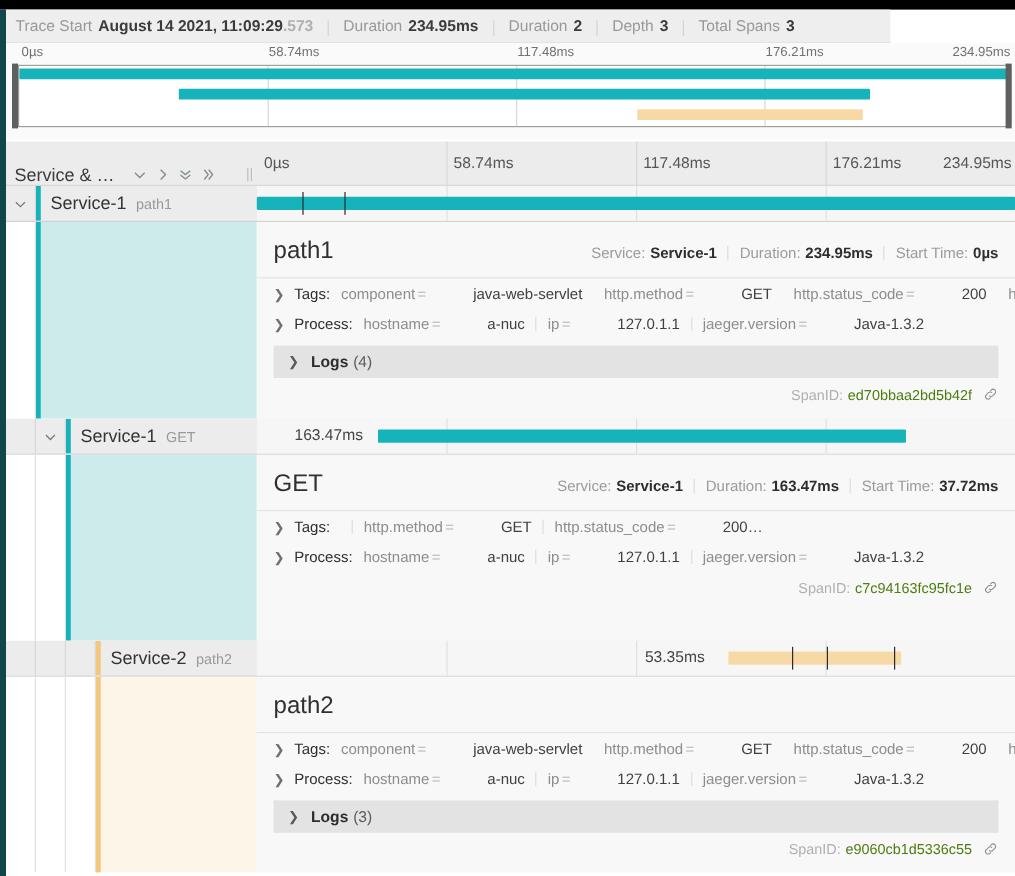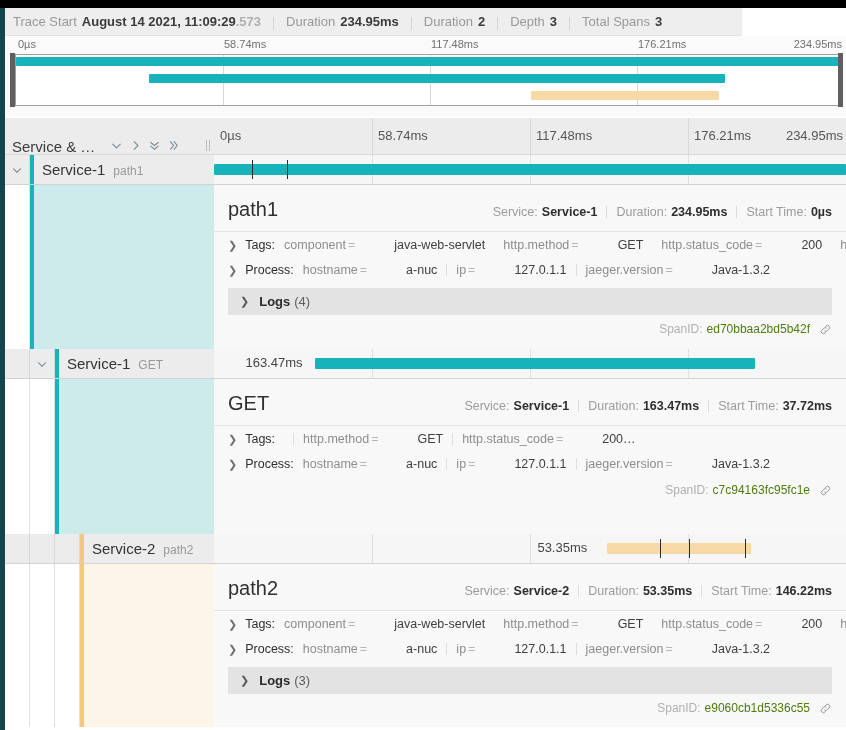--- a/index.html
+++ b/index.html
@@ -302,21 +302,21 @@
     background: #e3e3e3;
     display: flex; align-items: center;
     padding-left: 12px;
     font-size: 13px;
     cursor: pointer;
   }
   .logs-row .lchev { color: #585858; margin-right: 10px; font-size: 11px; }
   .logs-row b { color: #2c2c2c; font-weight: bold; }
   .logs-row span.count { color: #5d5d5d; margin-left: 4px; }
   .spanid-row {
-    display: flex; align-items: flex-end; justify-content: flex-end;
+    display: flex; align-items: flex-start; justify-content: flex-end;
     padding: 7px 14px 8px 0;
     font-size: 12px;
   }
   .spanid-label { color: #b0b0b0; margin-right: 4px; }
   .spanid-val { color: #4d7c0f; }
   .link-icon {
     margin-left: 9px;
     color: #8e8e8e;
     display: inline-flex; cursor: pointer;
   }
@@ -594,27 +594,20 @@
         <div class="detail-gutters">
           <div class="dg"></div>
           <div class="dg"></div>
           <div class="dg"></div>
         </div>
         <div class="detail-tintband" style="left: 79px; width: 130px; background: rgb(253, 245, 231);"></div>
         <div class="detail-accent" style="left: 75px; background: rgb(243, 199, 126);"></div>
         <div class="detail-body">
           <div class="detail-head">
             <div class="op-title">path2</div>
-            <div class="meta">
-              <span>Service:<b>Service-2</b></span>
-              <span class="meta-sep"></span>
-              <span>Duration:<b>53.35ms</b></span>
-              <span class="meta-sep"></span>
-              <span>Start Time:<b>146.22ms</b></span>
-            </div>
           </div>
           <div class="kv-row">
             <span class="kv-chev">❯</span>
             <span class="kv-title">Tags:</span>
             <span class="kv-pair"><span class="k">component</span><span class="eq">=</span><span class="v">java-web-servlet</span></span>
             <span class="kv-div"></span>
             <span class="kv-pair"><span class="k">http.method</span><span class="eq">=</span><span class="v">GET</span></span>
             <span class="kv-div"></span>
             <span class="kv-pair"><span class="k">http.status_code</span><span class="eq">=</span><span class="v">200</span></span>
             <span class="kv-div"></span>

